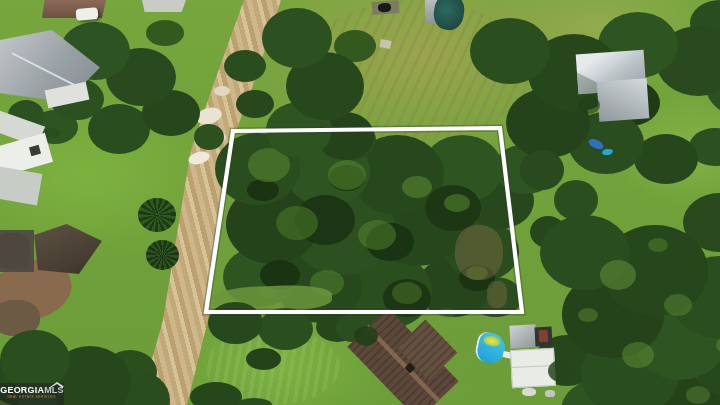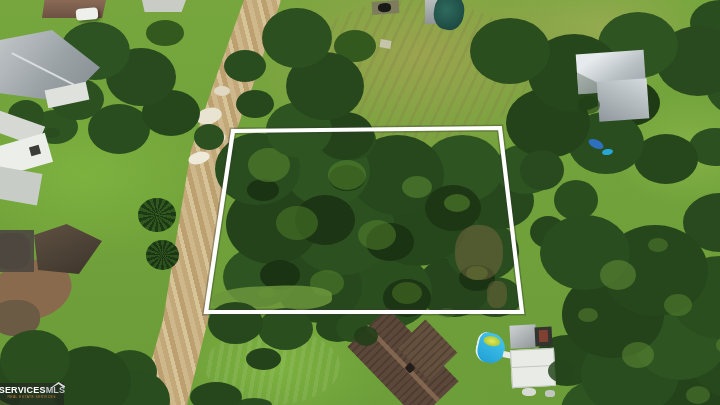--- a/index.html
+++ b/index.html
@@ -166,20 +166,20 @@
   <div class="f tc7" style="left:548px;top:360px;width:26px;height:22px;background:rgba(38,70,28,.85);"></div>
   <div class="f tc7" style="left:578px;top:96px;width:22px;height:18px;background:rgba(34,62,24,.6);"></div>
 
   <svg class="f" id="bnd" viewBox="0 0 720 405" xmlns="http://www.w3.org/2000/svg">
     <polygon fill="none" stroke="rgba(50,60,40,0.35)" stroke-width="7" points="233,131 500,128 522,312 206,312"></polygon>
     <polygon fill="none" stroke="#ffffff" stroke-width="4.2" stroke-linejoin="miter" points="233,131 500,128 522,312 206,312"></polygon>
   </svg>
 
   <div class="f" id="wm">
     <div class="row">
-      <span class="georgia">SERVICES</span>
+      <span class="georgia">GEORGIA</span>
         <span class="mls">MLS</span>
       <span class="roof"></span>
     </div>
     <div class="tagline">REAL ESTATE SERVICES</div>
   </div>
 
 </div>
 
 </body></html>

